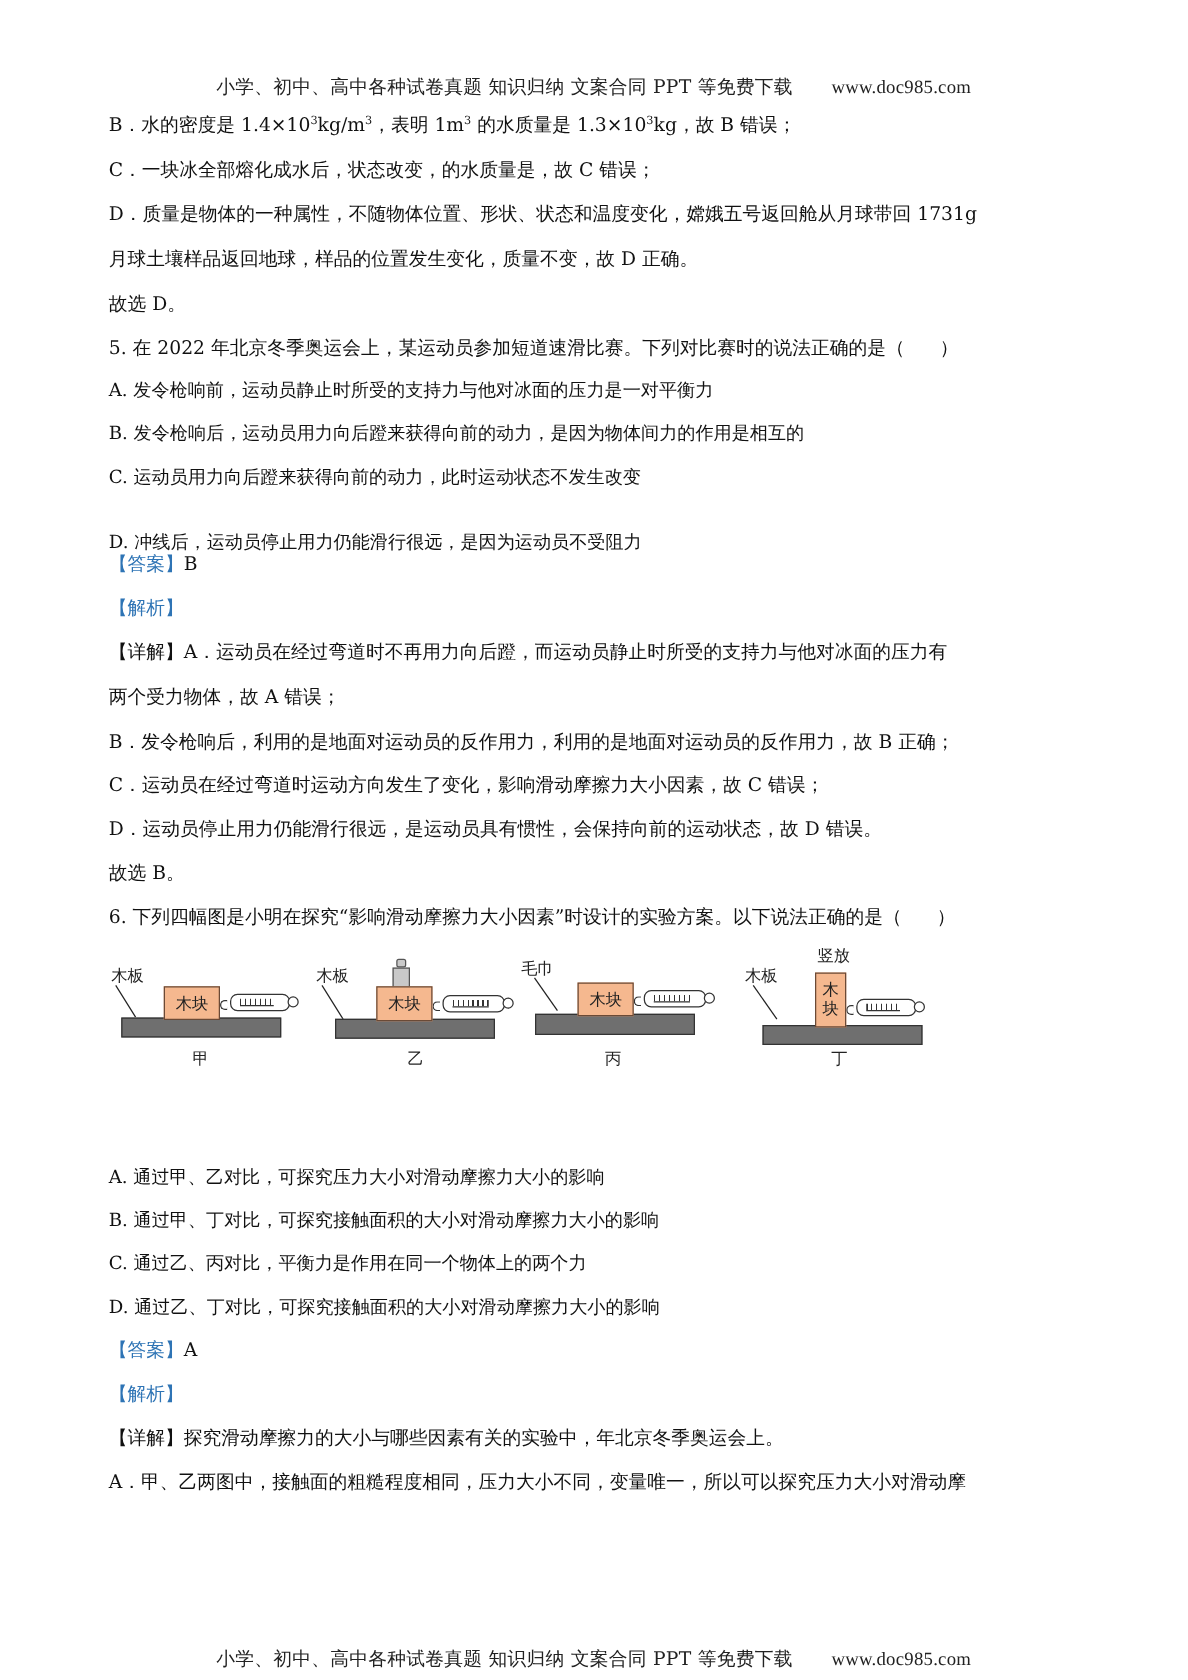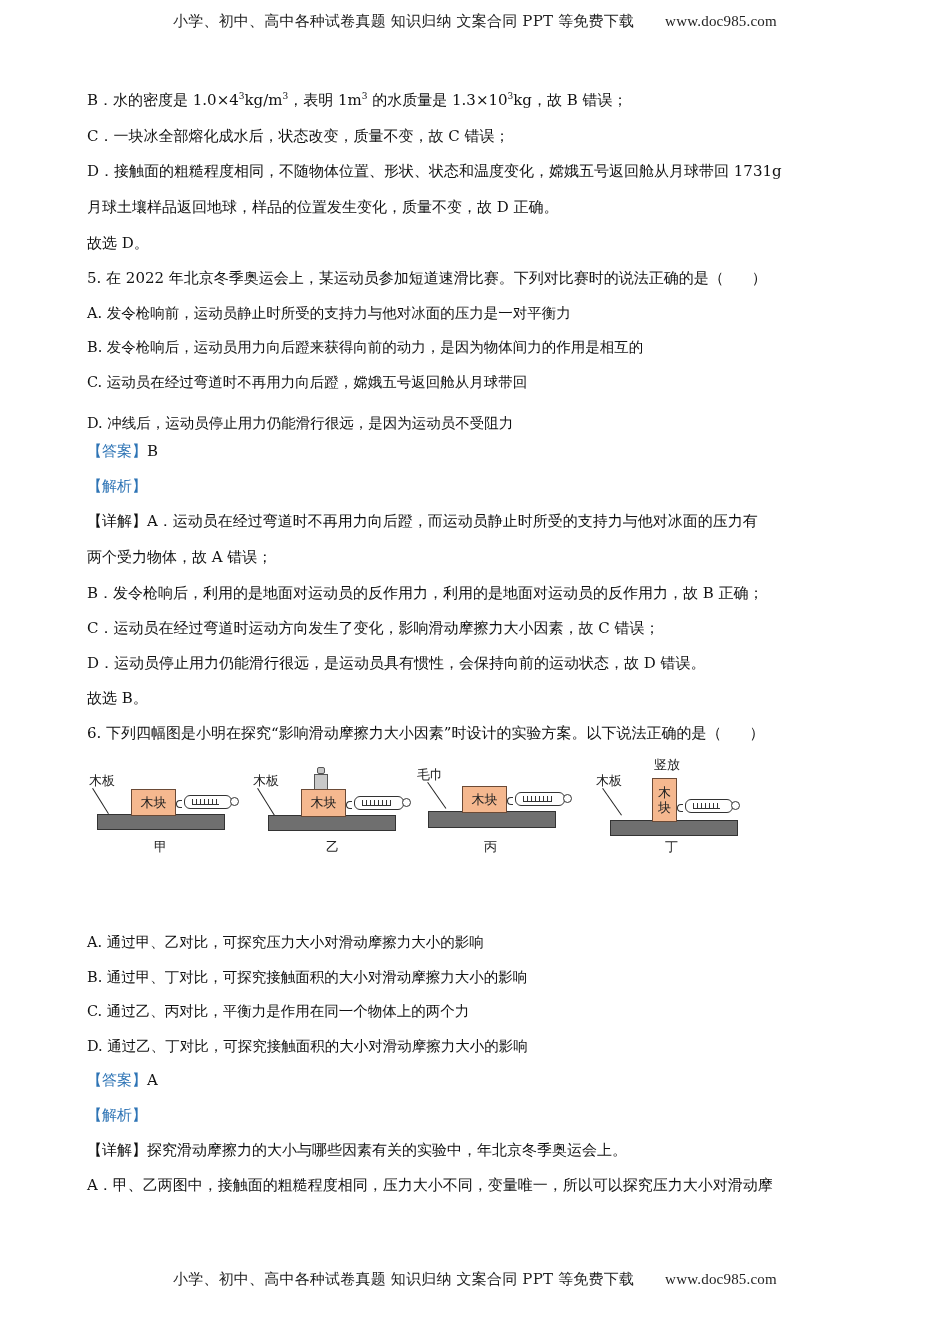--- a/index.html
+++ b/index.html
@@ -3,21 +3,21 @@
 <meta charset="utf-8">
 <style>
   html, body { margin: 0; padding: 0; background: #ffffff; }
   body {
     width: 950px; height: 1344px; position: relative; overflow: hidden;
     font-family: "DejaVu Serif", "Liberation Serif", serif;
     color: #111111;
   }
   .hdr, .ftr {
     position: absolute; left: 0; width: 950px; text-align: center;
-    font-size: 15px; color: #222; letter-spacing: 0.2px;
+    font-size: 15px; color: #222; letter-spacing: 0.2px; margin-top: 48px;
   }
   .hdr { top: 12px; }
   .ftr { top: 1270px; }
   .hdr .site, .ftr .site { margin-left: 26px; font-family: "Liberation Serif", serif; font-size: 15px; }
   .line {
     position: absolute; left: 87px; font-size: 15px; white-space: nowrap;
     line-height: 20px;
   }
   .opt { font-size: 14.5px; }
   .blue { color: #2e74b5; }
@@ -43,34 +43,34 @@
 </style>
 </head>
 <body>
 
 <div class="hdr">
   <span>小学、初中、高中各种试卷真题  知识归纳  文案合同  PPT 等免费下载</span>
   <span class="site">www.doc985.com</span>
 </div>
 
 <div class="line" style="top:90px">
-  <span>B．水的密度是 1.0×4</span><sup>3</sup><span>kg/m</span><sup>3</sup><span>，表明 1m</span><sup>3</sup><span> 的水质量是 1.3×10</span><sup>3</sup><span>kg，故 B 错误；</span>
+  <span>B．水的密度是 1.4×10</span><sup>3</sup><span>kg/m</span><sup>3</sup><span>，表明 1m</span><sup>3</sup><span> 的水质量是 1.3×10</span><sup>3</sup><span>kg，故 B 错误；</span>
 </div>
-<div class="line" style="top:126px">C．一块冰全部熔化成水后，状态改变，质量不变，故 C 错误；</div>
-<div class="line" style="top:161px">D．接触面的粗糙程度相同，不随物体位置、形状、状态和温度变化，嫦娥五号返回舱从月球带回 1731g</div>
+<div class="line" style="top:126px">C．一块冰全部熔化成水后，状态改变，的水质量是，故 C 错误；</div>
+<div class="line" style="top:161px">D．质量是物体的一种属性，不随物体位置、形状、状态和温度变化，嫦娥五号返回舱从月球带回 1731g</div>
 <div class="line" style="top:197px">月球土壤样品返回地球，样品的位置发生变化，质量不变，故 D 正确。</div>
 <div class="line" style="top:233px">故选 D。</div>
 
 <div class="line" style="top:268px">
   <span>5. 在 2022 年北京冬季奥运会上，某运动员参加短道速滑比赛。下列对比赛时的说法正确的是（</span><span class="rp">）</span>
 </div>
 <div class="line opt" style="top:303px">A.  发令枪响前，运动员静止时所受的支持力与他对冰面的压力是一对平衡力</div>
 <div class="line opt" style="top:337px">B.  发令枪响后，运动员用力向后蹬来获得向前的动力，是因为物体间力的作用是相互的</div>
-<div class="line opt" style="top:372px">C.  运动员在经过弯道时不再用力向后蹬，嫦娥五号返回舱从月球带回</div>
-<div class="line opt" style="top:413px">D.  冲线后，运动员停止用力仍能滑行很远，是因为运动员不受阻力</div>
+<div class="line opt" style="top:372px">C.  运动员用力向后蹬来获得向前的动力，此时运动状态不发生改变</div>
+<div class="line opt" style="top:424px">D.  冲线后，运动员停止用力仍能滑行很远，是因为运动员不受阻力</div>
 <div class="line" style="top:441px">
   <span class="blue">【答案】</span><span>B</span>
 </div>
 <div class="line blue" style="top:476px">【解析】</div>
 <div class="line" style="top:511px">
   <span>【详解】</span><span>A．运动员在经过弯道时不再用力向后蹬，而运动员静止时所受的支持力与他对冰面的压力有</span>
 </div>
 <div class="line" style="top:547px">两个受力物体，故 A 错误；</div>
 <div class="line" style="top:583px">B．发令枪响后，利用的是地面对运动员的反作用力，利用的是地面对运动员的反作用力，故 B 正确；</div>
 <div class="line" style="top:618px">C．运动员在经过弯道时运动方向发生了变化，影响滑动摩擦力大小因素，故 C 错误；</div>

